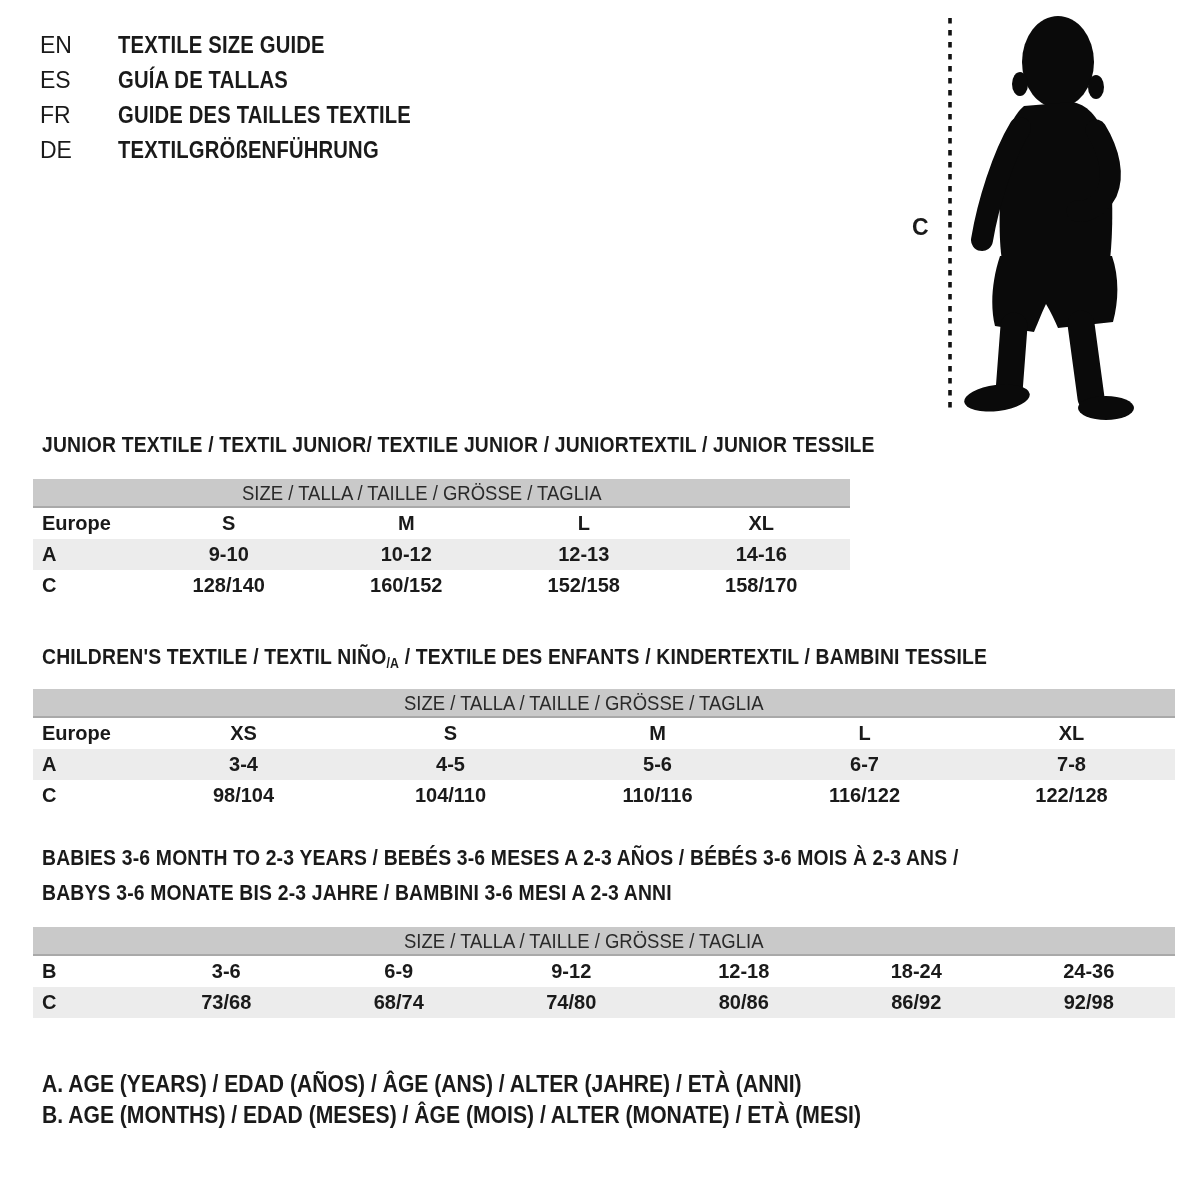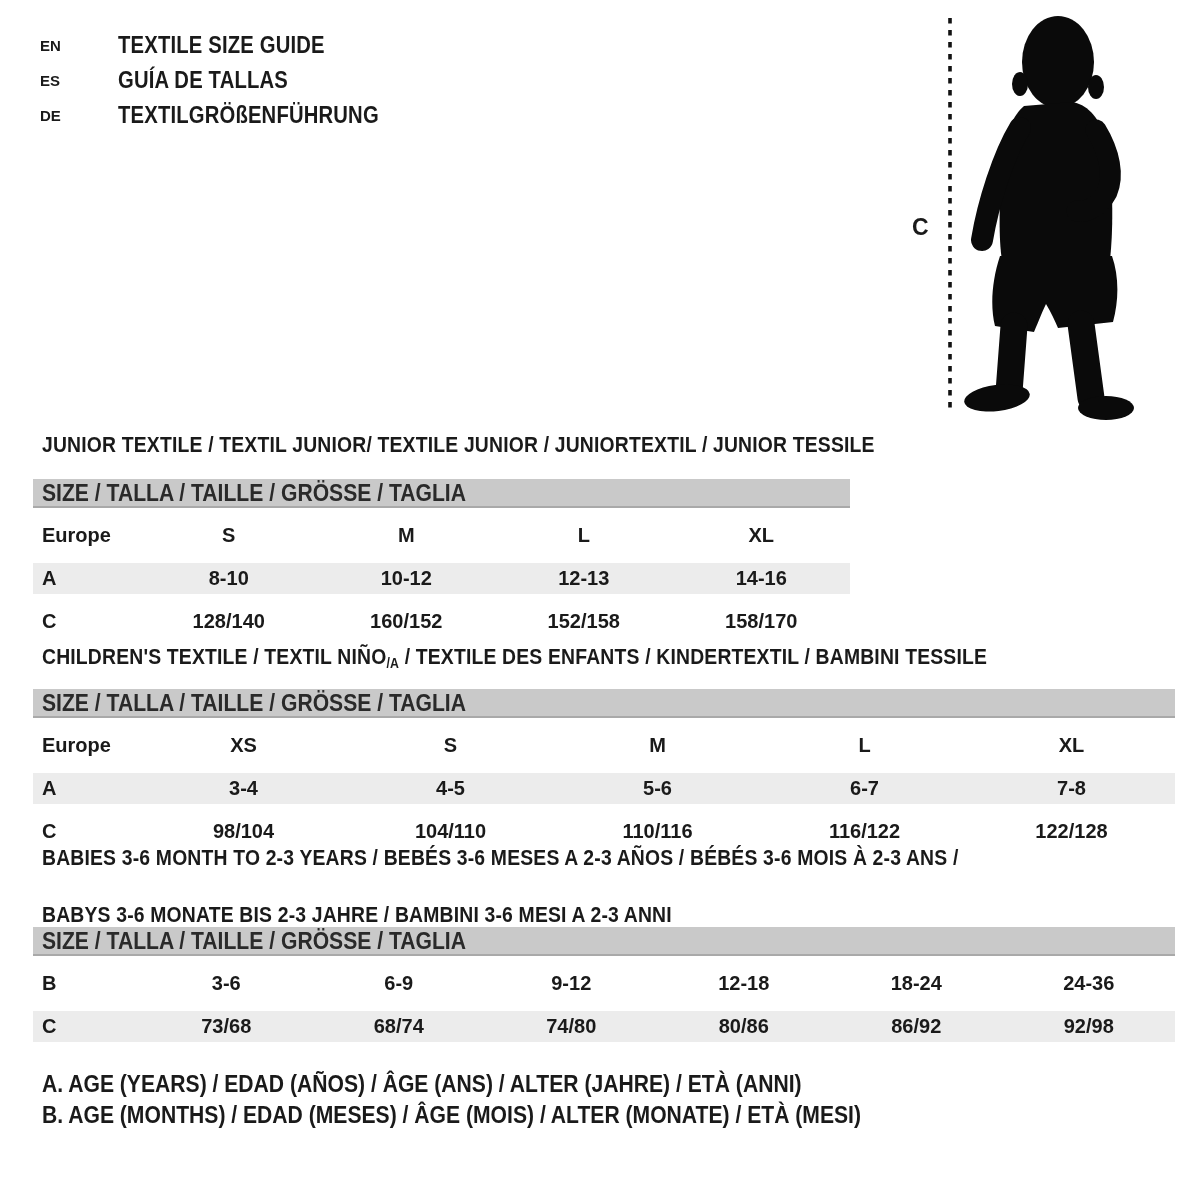--- a/index.html
+++ b/index.html
@@ -8,58 +8,62 @@
     background:#ffffff;color:#1a1a1a;
     font-family:"Liberation Sans","DejaVu Sans",sans-serif;
     -webkit-font-smoothing:antialiased;
   }
   .abs{position:absolute;}
   .cond{display:inline-block;transform:scaleX(0.88);transform-origin:0 50%;white-space:nowrap;}
 
   
   .langs{left:40px;top:28px;}
   .lang-row{display:flex;height:35px;align-items:center;}
-  .lang-code{width:78px;font-weight:700;font-size:15px;}
+  .lang-code{width:78px;font-weight:400;font-size:23px;}
   .lang-label{font-weight:700;font-size:23px;letter-spacing:0.2px;}
 
   
   .figure-svg{left:940px;top:8px;width:220px;height:412px;}
   .c-label{left:912px;top:214px;font-size:23px;font-weight:700;}
 
   
   .sec-title{font-size:22px;font-weight:700;letter-spacing:0.2px;}
   .sub-a{font-size:14px;vertical-align:-4px;font-weight:700;}
 
   
   .tbl{left:33px;}
   .bar{
     height:29px;background:#c9c9c9;border-bottom:2px solid #a9a9a9;
     display:flex;align-items:center;padding-left:9px;box-sizing:border-box;
-    font-size:24px;font-weight:700;color:#2a2a2a;
+    font-size:21px;font-weight:400;color:#2a2a2a;justify-content:center;
   }
-  .trow{display:flex;height:31px;align-items:center;font-weight:700;font-size:20px;margin-top:12px;}
+  .trow{display:flex;height:31px;align-items:center;font-weight:700;font-size:20px;}
   .trow.alt{background:#ececec;}
   .tlbl{width:107px;padding-left:9px;box-sizing:border-box;}
   .tcell{flex:1;text-align:center;}
 
   
   .footnotes{left:42px;top:1068px;}
   .foot-row{height:31px;display:flex;align-items:center;font-size:24px;font-weight:700;}
 </style>
 </head>
 <body>
 
 <div class="abs langs">
   <div class="lang-row">
     <span class="lang-code">EN</span>
     <span class="lang-label cond">TEXTILE SIZE GUIDE</span>
   </div>
   <div class="lang-row">
     <span class="lang-code">ES</span>
     <span class="lang-label cond">GUÍA DE TALLAS</span>
+  </div>
+  <div class="lang-row">
+    <span class="lang-code">FR</span>
+    <span class="lang-label cond">GUIDE DES TAILLES TEXTILE</span>
   </div>
   <div class="lang-row">
     <span class="lang-code">DE</span>
     <span class="lang-label cond">TEXTILGRÖßENFÜHRUNG</span>
   </div>
 </div>
 
 <span class="abs c-label">C</span>
 
 <svg class="abs figure-svg" viewBox="0 0 220 412" xmlns="http://www.w3.org/2000/svg">
@@ -89,21 +93,21 @@
   </div>
   <div class="trow">
     <span class="tlbl">Europe</span>
     <span class="tcell">S</span>
     <span class="tcell">M</span>
     <span class="tcell">L</span>
     <span class="tcell">XL</span>
   </div>
   <div class="trow alt">
     <span class="tlbl">A</span>
-    <span class="tcell">8-10</span>
+    <span class="tcell">9-10</span>
     <span class="tcell">10-12</span>
     <span class="tcell">12-13</span>
     <span class="tcell">14-16</span>
   </div>
   <div class="trow">
     <span class="tlbl">C</span>
     <span class="tcell">128/140</span>
     <span class="tcell">160/152</span>
     <span class="tcell">152/158</span>
     <span class="tcell">158/170</span>
@@ -140,21 +144,21 @@
     <span class="tcell">104/110</span>
     <span class="tcell">110/116</span>
     <span class="tcell">116/122</span>
     <span class="tcell">122/128</span>
   </div>
 </div>
 
 <div class="abs sec-title" style="left:42px;top:845px;">
   <span class="cond">BABIES 3-6 MONTH TO 2-3 YEARS / BEBÉS 3-6 MESES A 2-3 AÑOS / BÉBÉS 3-6 MOIS À 2-3 ANS /</span>
 </div>
-<div class="abs sec-title" style="left:42px;top:880px;margin-top:22px;">
+<div class="abs sec-title" style="left:42px;top:880px;">
   <span class="cond">BABYS 3-6 MONATE BIS 2-3 JAHRE / BAMBINI 3-6 MESI A 2-3 ANNI</span>
 </div>
 
 <div class="abs tbl" style="top:927px;width:1142px;">
   <div class="bar">
     <span class="cond">SIZE / TALLA / TAILLE / GRÖSSE / TAGLIA</span>
   </div>
   <div class="trow">
     <span class="tlbl">B</span>
     <span class="tcell">3-6</span>

